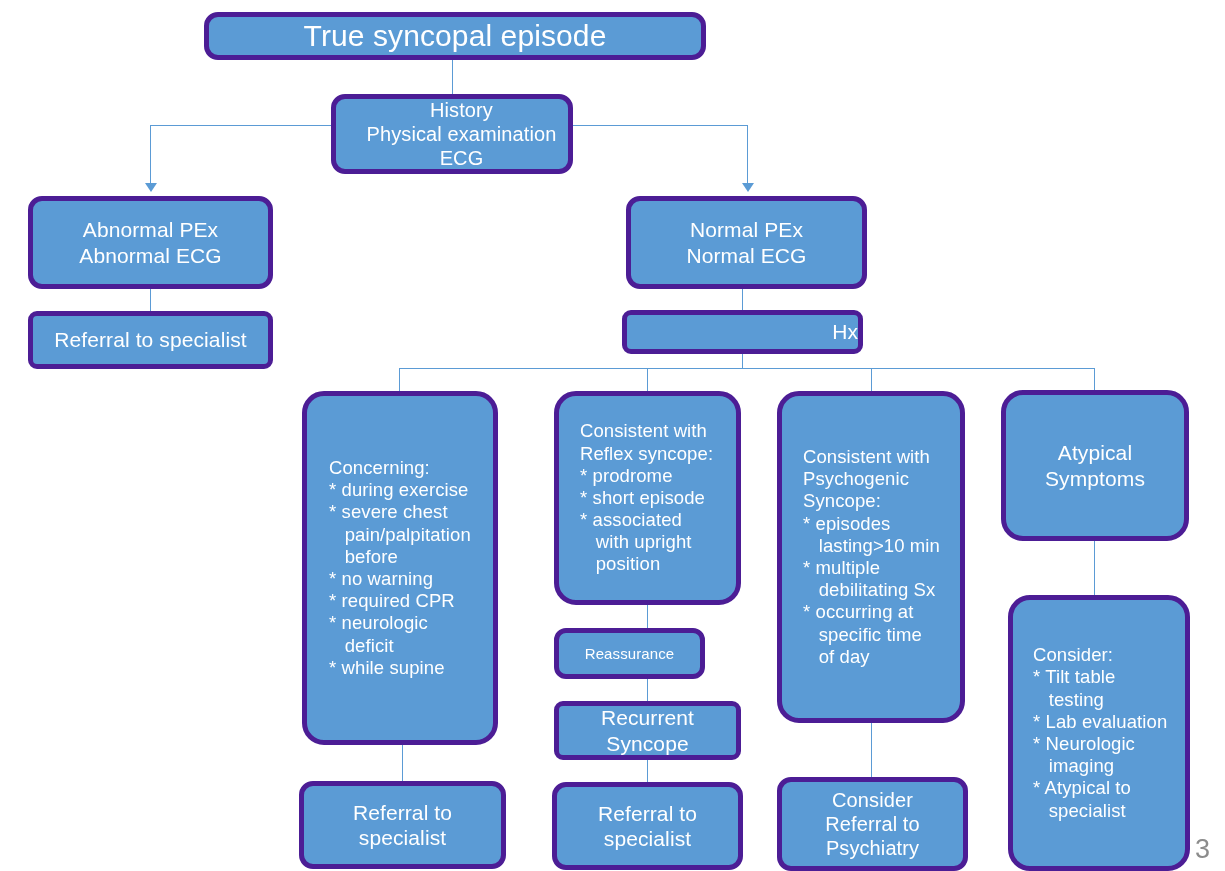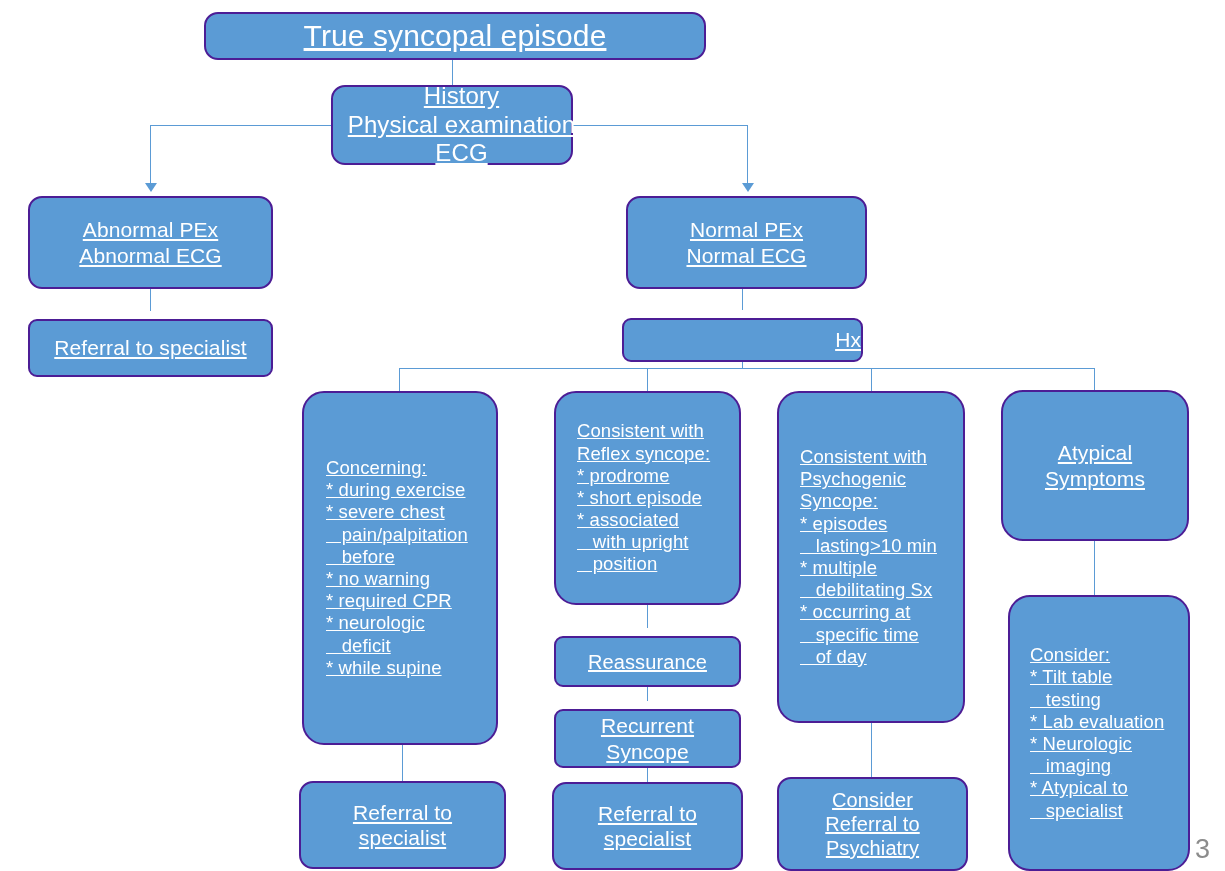--- a/index.html
+++ b/index.html
@@ -14,37 +14,36 @@
     background: #ffffff;
     overflow: hidden;
     font-family: "Liberation Sans", sans-serif;
   }
 
   
   .node {
     position: absolute;
     box-sizing: border-box;
     background: #5B9BD5;
-    border: 2px solid #4c1d95;
+    border: 5px solid #4c1d95;
     color: #ffffff;
     display: flex;
     flex-direction: column;
     justify-content: center;
     font-family: "Liberation Sans", sans-serif;
     font-weight: 400;
     line-height: 1.20;
     letter-spacing: 0.1px;
     z-index: 3;
-    text-decoration: underline;
   }
   .node.center   { align-items: center; text-align: center; }
   .node.leftal   { align-items: flex-start; text-align: left; }
   .node .ln { display: block; white-space: pre; }
 
-  .r-sm  { border-radius: 9px; margin-top: 8px;  }
+  .r-sm  { border-radius: 9px;  }
   .r-md  { border-radius: 14px; }
   .r-lg  { border-radius: 22px; }
 
   
   .conn {
     position: absolute;
     background: #5B9BD5;
     z-index: 1;
   }
   .conn.v { width: 1px; }
@@ -123,21 +122,21 @@
   <div class="conn v" style="left:647px; top:760px; height:22px;"></div>
 
   <div class="conn v" style="left:871px; top:723px; height:54px;"></div>
 
   <div class="conn v" style="left:1094px; top:541px; height:54px;"></div>
 
   <div class="node center r-md" style="left:204px; top:12px; width:502px; height:48px; font-size:30px;">
     <span class="ln">True syncopal episode</span>
   </div>
 
-  <div class="node center r-md" style="left:331px; top:85px; width:242px; height:80px; font-size:24px;padding-left:19px;">
+  <div class="node center r-md" style="left:331px; top:94px; width:242px; height:80px; font-size:20px;padding-left:19px;">
     <span class="ln">History</span>
     <span class="ln">Physical examination</span>
     <span class="ln">ECG</span>
   </div>
 
   <div class="node center r-md" style="left:28px; top:196px; width:245px; height:93px; font-size:21px;">
     <span class="ln">Abnormal PEx</span>
     <span class="ln">Abnormal ECG</span>
   </div>
 
@@ -177,21 +176,21 @@
     <span class="ln">Consistent with</span>
     <span class="ln">Reflex syncope:</span>
     <span class="ln"></span>
     <span class="ln">* prodrome</span>
     <span class="ln">* short episode</span>
     <span class="ln">* associated</span>
     <span class="ln">   with upright</span>
     <span class="ln">   position</span>
   </div>
 
-  <div class="node center r-sm" style="left:554px; top:628px; width:187px; height:51px; font-size:20px;">
+  <div class="node center r-sm" style="left:554px; top:628px; width:151px; height:51px; font-size:15px;border-radius:12px;">
     <span class="ln">Reassurance</span>
   </div>
 
   <div class="node center r-sm" style="left:554px; top:701px; width:187px; height:59px; font-size:21px;">
     <span class="ln">Recurrent</span>
     <span class="ln">Syncope</span>
   </div>
 
   <div class="node center r-md" style="left:552px; top:782px; width:191px; height:88px; font-size:21px;">
     <span class="ln">Referral to</span>

